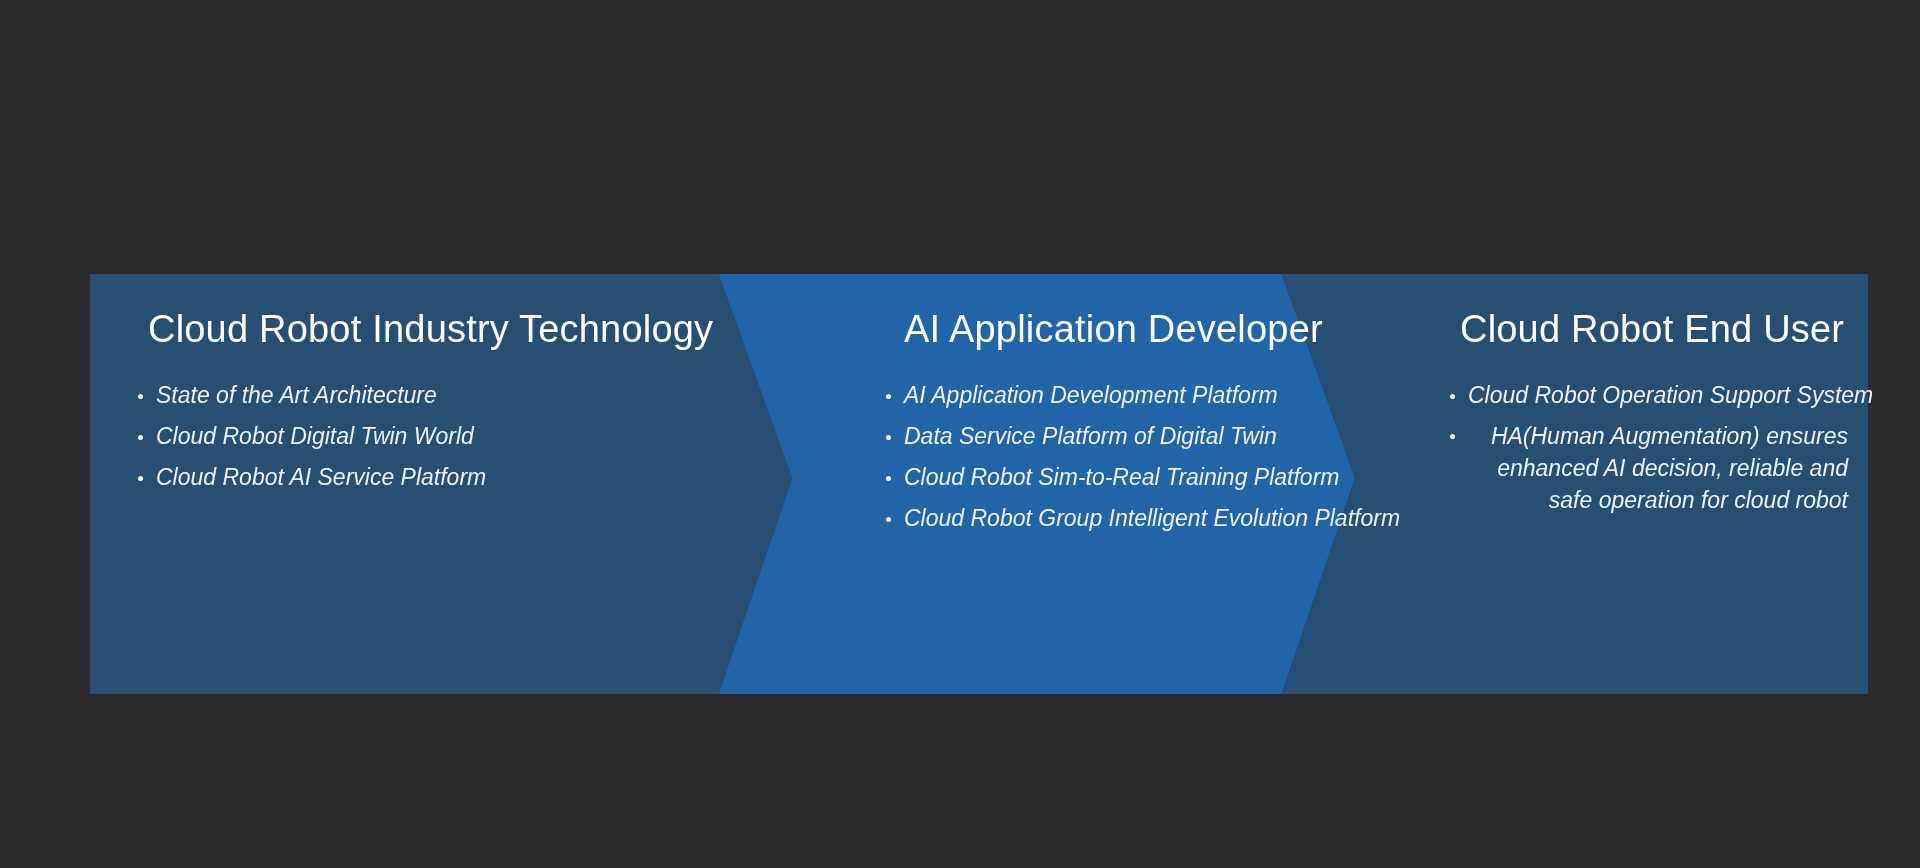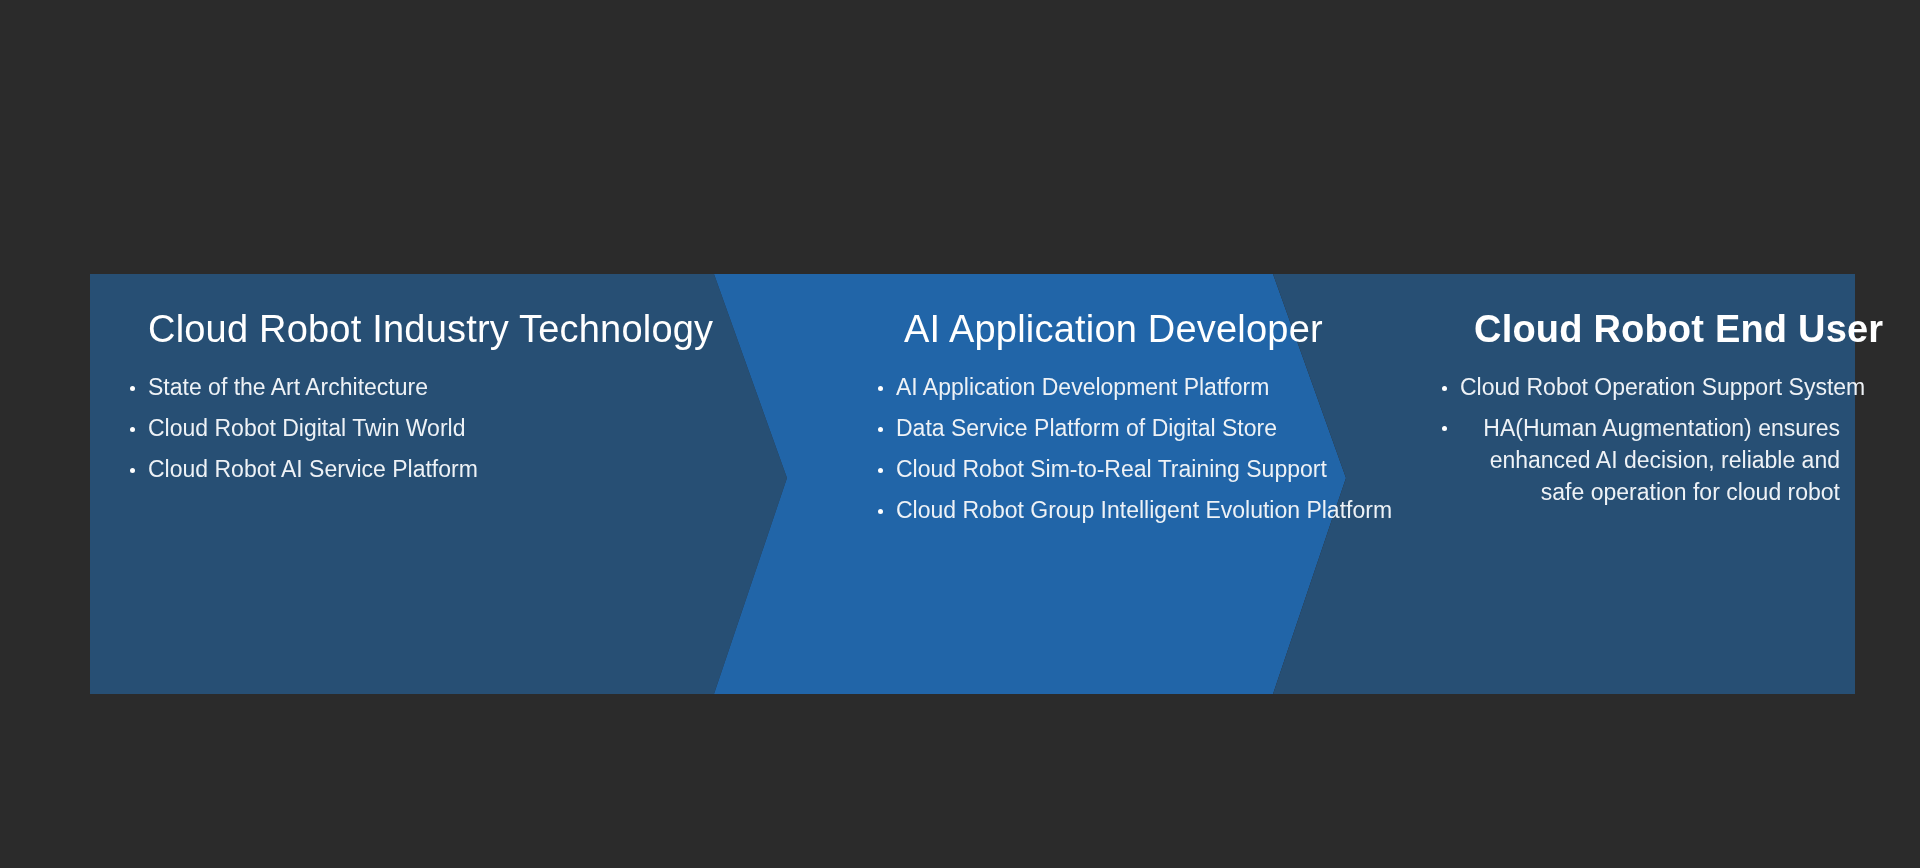--- a/index.html
+++ b/index.html
@@ -15,20 +15,21 @@
     overflow: hidden;
     position: relative;
   }
 
   #banner {
     position: absolute;
     left: 90px;
     top: 274px;
     width: 1765px;
     height: 420px;
+    padding-left: 13px;
   }
 
   
   #shapes {
     position: absolute;
     inset: 0;
     width: 100%;
     height: 100%;
     display: block;
   }
@@ -46,22 +47,23 @@
     font-size: 38px;
     font-weight: 400;
     letter-spacing: 0.2px;
     line-height: 1;
     white-space: nowrap;
     margin: 0;
   }
 
   .bullets {
     list-style: none;
-    margin: 8px;
+    margin: 16px;
     padding: 0;
+    font-style: italic;
   }
   .bullets li {
     position: relative;
     color: #eef2f6;
     font-size: 23px;
     line-height: 41px;
     font-weight: 400;
     padding-left: 20px;
     white-space: nowrap;
   }
@@ -84,21 +86,21 @@
   #panel-1 .panel-title { position: absolute; left: 58px;  top: 36px; }
   #panel-1 .bullets     { position: absolute; left: 30px;  top: 85px; width: 650px; }
 
   
   #panel-2 { left: 720px;  width: 560px; }
   #panel-2 .panel-title { position: absolute; left: 86px;  top: 36px; margin-left: 8px; }
   #panel-2 .bullets     { position: absolute; left: 58px;  top: 85px; width: 500px; }
 
   
   #panel-3 { left: 1280px; width: 485px; }
-  #panel-3 .panel-title { position: absolute; left: 104px;  top: 36px; font-weight: bold; }
+  #panel-3 .panel-title { position: absolute; left: 90px;  top: 36px; }
   #panel-3 .bullets     { position: absolute; left: 62px;  top: 85px; width: 400px; text-align: right; }
   #panel-3 .bullets li.wrap { line-height: 32px; padding-top: 4px; padding-bottom: 5px; }
   #panel-3 .bullets li.wrap::before { top: 18px; }
 </style>
 </head>
 <body style="background: rgb(43, 43, 43);">
 
 <div id="banner">
 
   <svg id="shapes" viewBox="0 0 1765 420" preserveAspectRatio="none">
@@ -116,22 +118,22 @@
       <li>State of the Art Architecture</li>
       <li>Cloud Robot Digital Twin World</li>
       <li>Cloud Robot AI Service Platform</li>
     </ul>
   </div>
 
   <div class="panel" id="panel-2">
     <h2 class="panel-title">AI Application Developer</h2>
     <ul class="bullets">
       <li>AI Application Development Platform</li>
-      <li>Data Service Platform of Digital Store</li>
-      <li>Cloud Robot Sim-to-Real Training Support</li>
+      <li>Data Service Platform of Digital Twin</li>
+      <li>Cloud Robot Sim-to-Real Training Platform</li>
       <li>Cloud Robot Group Intelligent Evolution Platform</li>
     </ul>
   </div>
 
   <div class="panel" id="panel-3">
     <h2 class="panel-title">Cloud Robot End User</h2>
     <ul class="bullets">
       <li>Cloud Robot Operation Support System</li>
       <li class="wrap">HA(Human Augmentation) ensures enhanced AI decision, reliable and safe operation for cloud robot</li>
     </ul>

